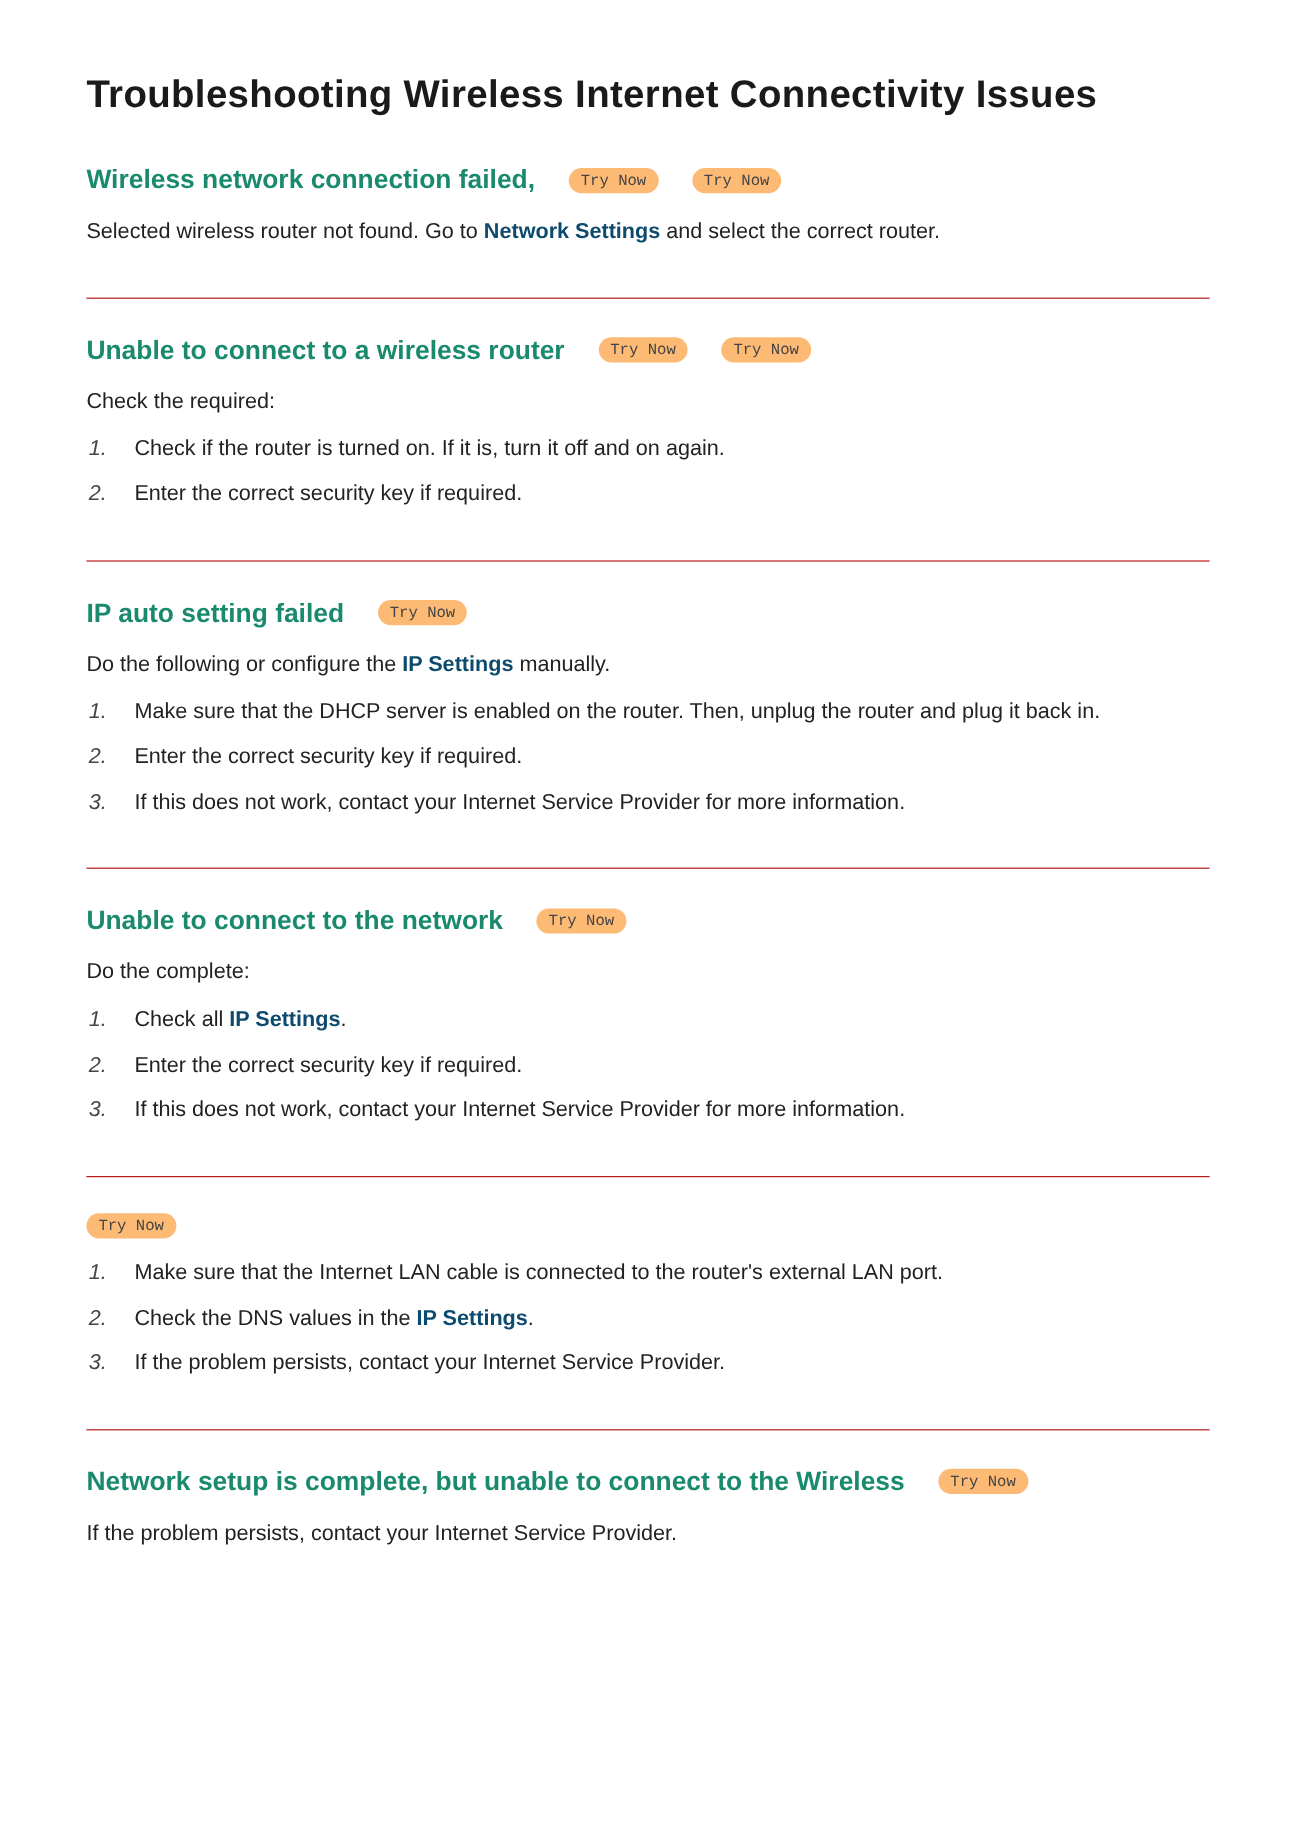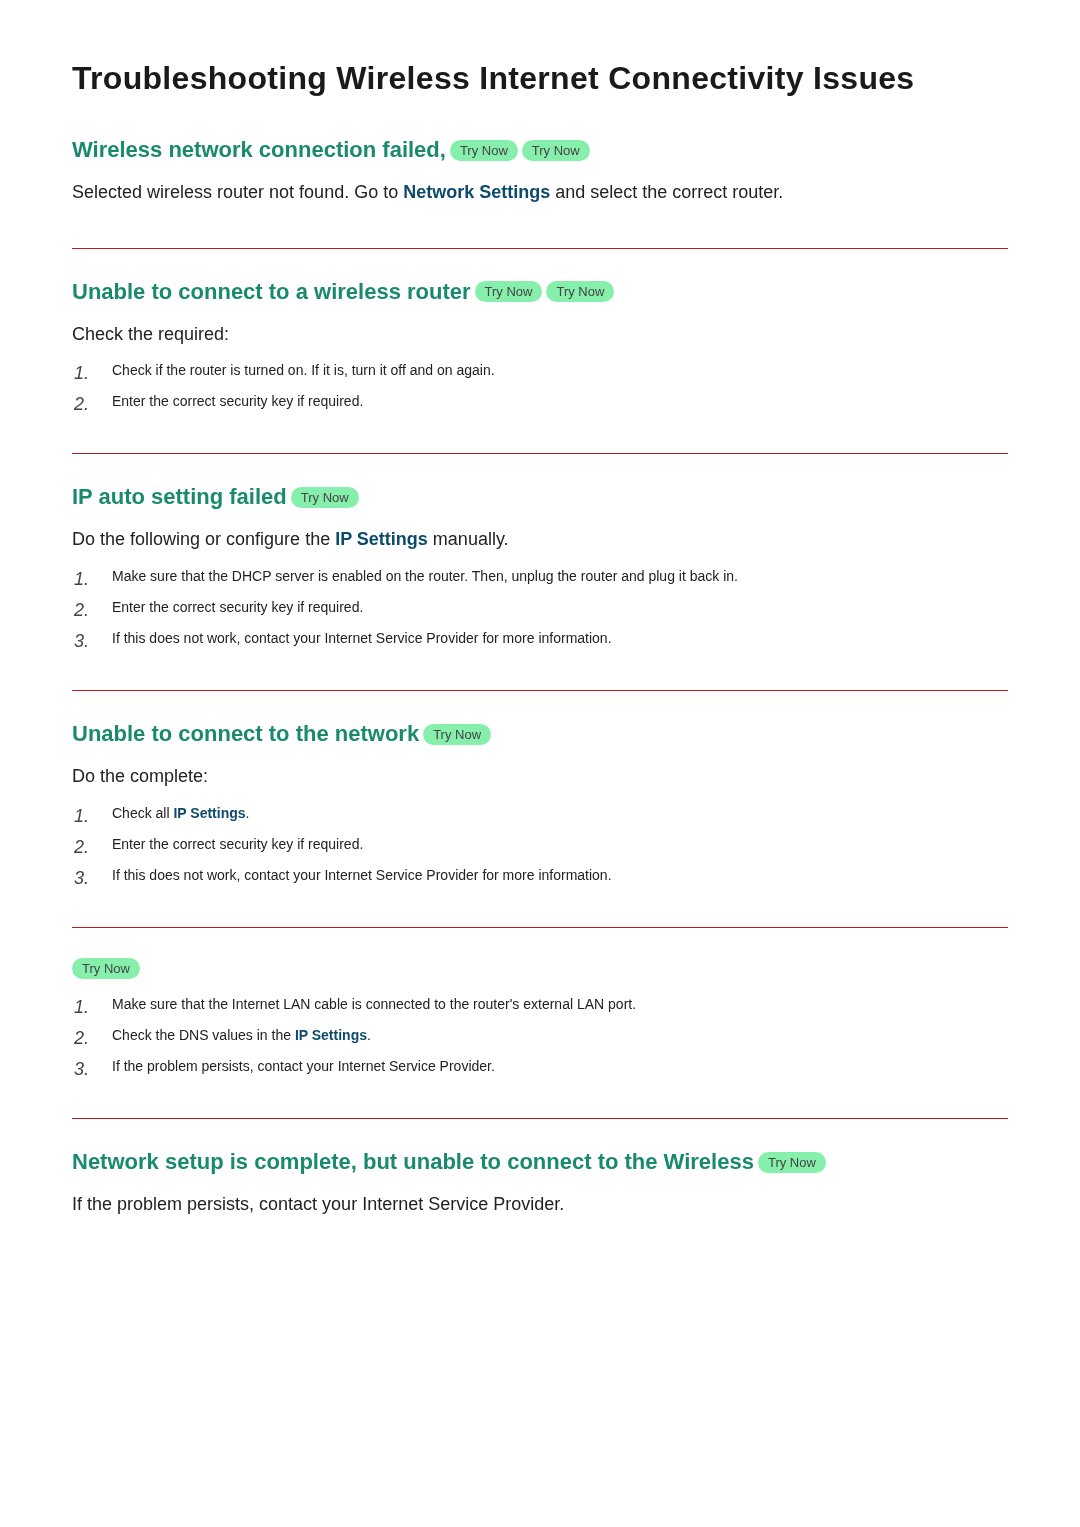--- a/index.html
+++ b/index.html
@@ -25,41 +25,41 @@
       letter-spacing: 0.3px;
     }
 
     .section {
       margin-bottom: 40px;
     }
 
     .section-header {
       display: flex;
       align-items: center;
-      gap: 4px;
+      gap: 28px;
       margin-bottom: 14px;
     }
 
     .section-title {
       font-size: 22px;
       font-weight: 600;
       color: #1a8a6e;
     }
 
     .try-now-btn {
       display: inline-flex;
       align-items: center;
       padding: 3px 10px;
-      background: #86efac;
+      background: #fdba74;
       border-radius: 12px;
       font-size: 13px;
       color: #444;
       border: none;
       cursor: pointer;
-      font-family: Liberation Sans, sans-serif;
+      font-family: Liberation Mono, monospace;
     }
 
     .section-body {
       font-size: 18px;
       line-height: 1.7;
       color: #222;
     }
 
     .section-body p {
       margin-bottom: 10px;
@@ -75,21 +75,21 @@
     ol {
       list-style: none;
       counter-reset: item;
       padding-left: 30px;
     }
 
     ol li {
       counter-increment: item;
       position: relative;
       margin-bottom: 8px;
-      font-size: 14px;
+      font-size: 18px;
       line-height: 1.65;
       color: #222;
       padding-left: 10px;
     }
 
     ol li::before {
       content: counter(item) ".";
       position: absolute;
       left: -28px;
       color: #444;

